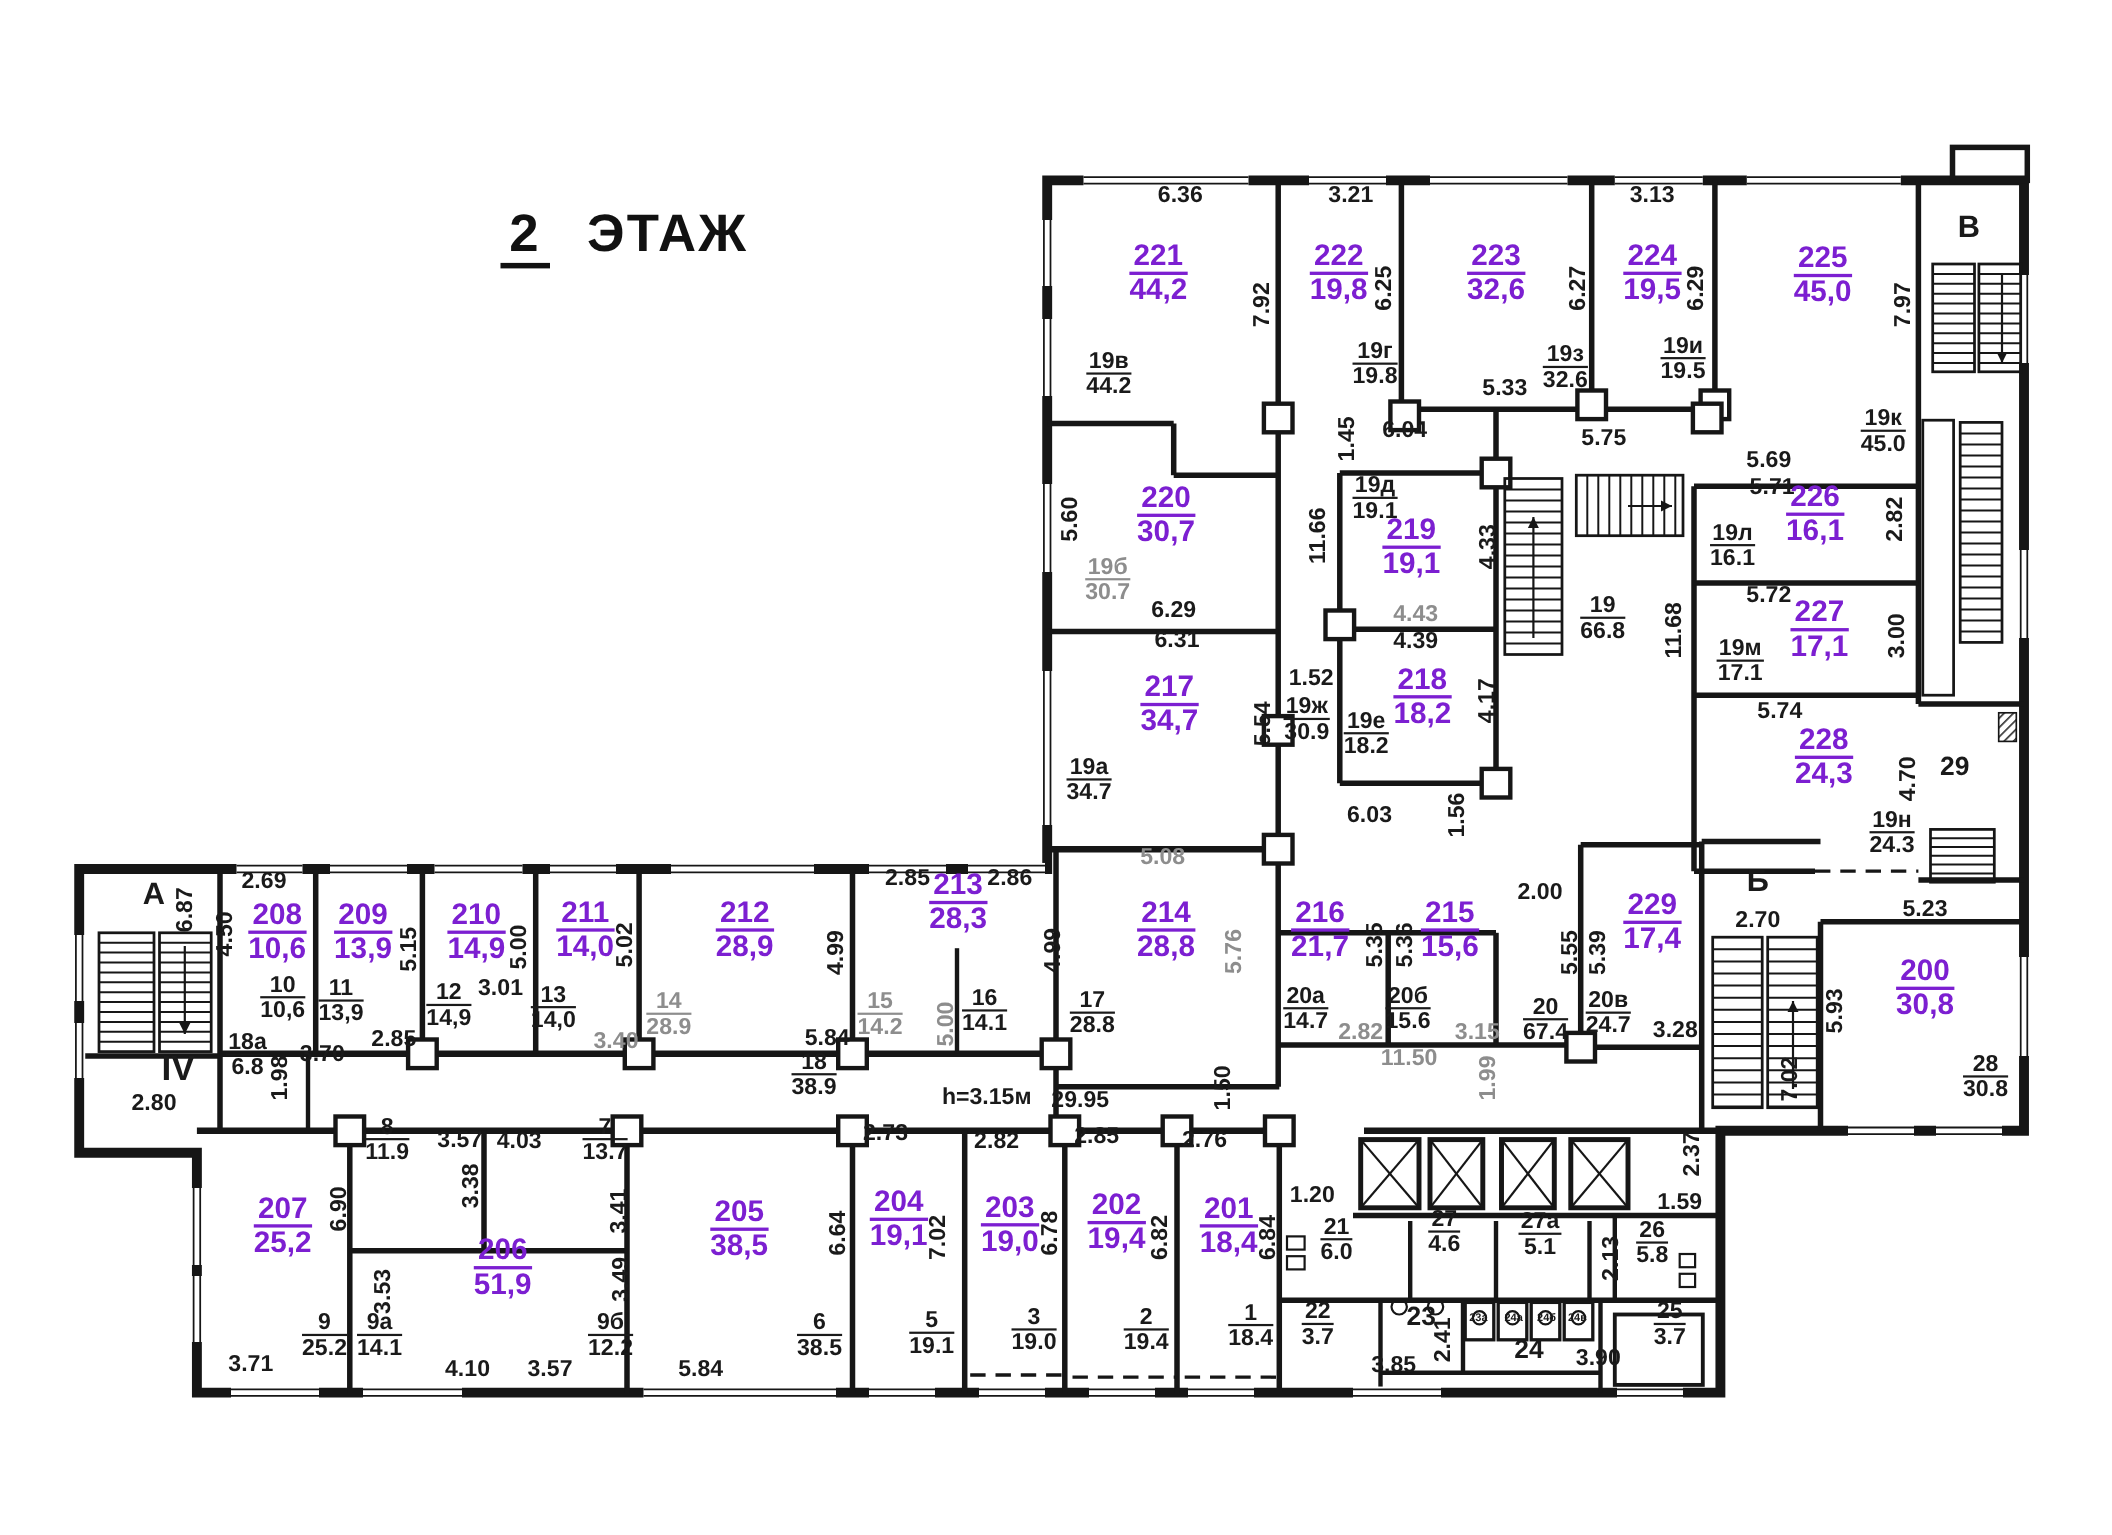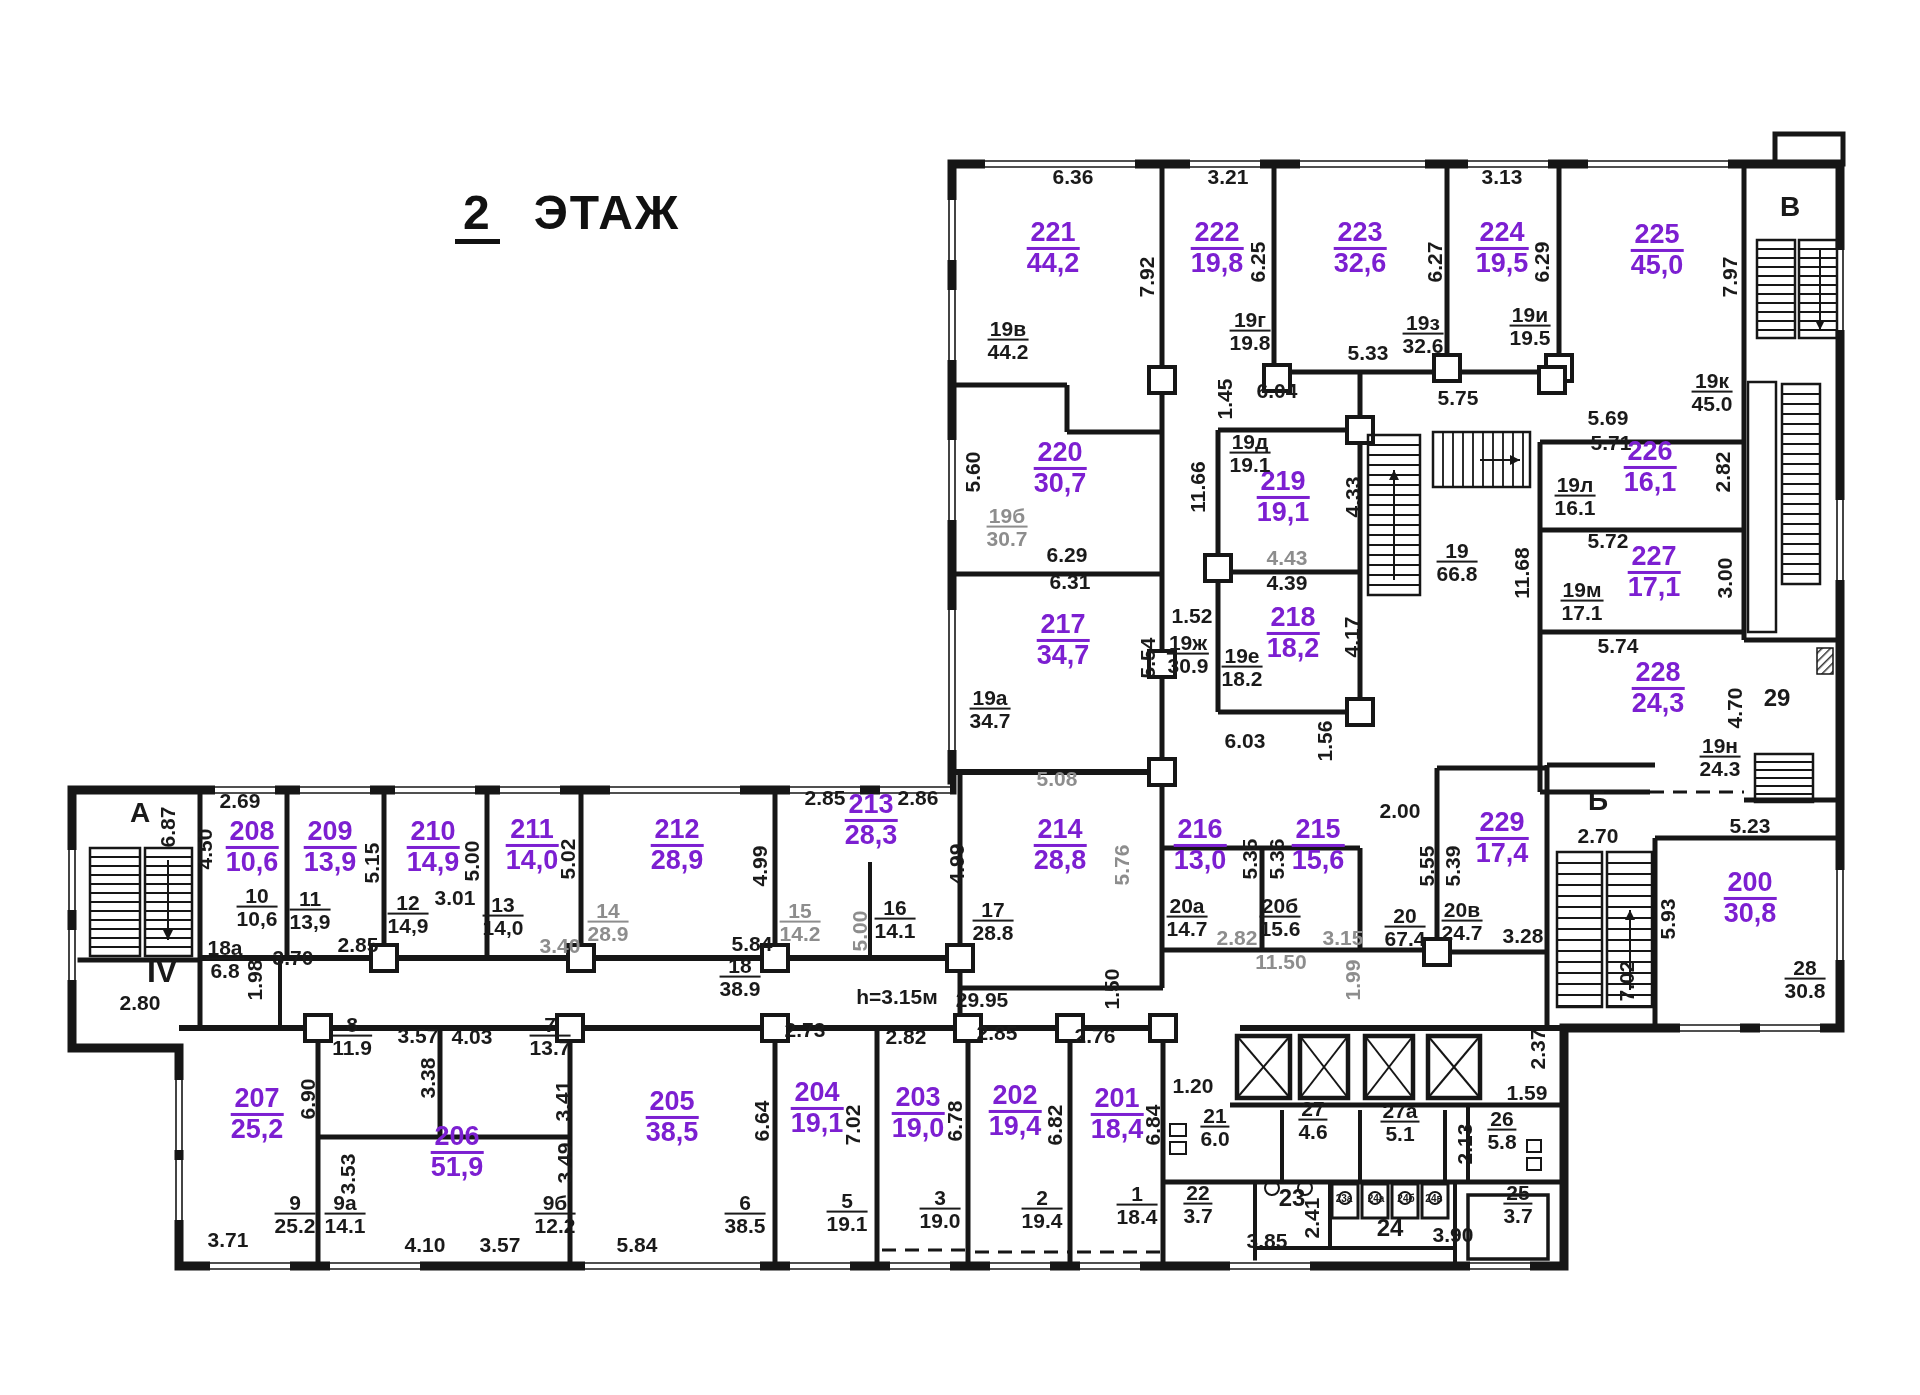--- a/index.html
+++ b/index.html
@@ -465,21 +465,21 @@
       <div class="lbl room" style="left: 1502px; top: 838px;">
         <span class="top">229</span>
         <span class="bot">17,4</span>
       </div>
       <div class="lbl room" style="left: 1750px; top: 898px;">
         <span class="top">200</span>
         <span class="bot">30,8</span>
       </div>
       <div class="lbl room" style="left: 1200px; top: 845px;">
         <span class="top">216</span>
-        <span class="bot">13,0</span>
+        <span class="bot">21,7</span>
       </div>
       <div class="lbl room" style="left: 1318px; top: 845px;">
         <span class="top">215</span>
         <span class="bot">15,6</span>
       </div>
       <div class="lbl room" style="left: 1060px; top: 845px;">
         <span class="top">214</span>
         <span class="bot">28,8</span>
       </div>
       <div class="lbl room" style="left: 871px; top: 820px;">

